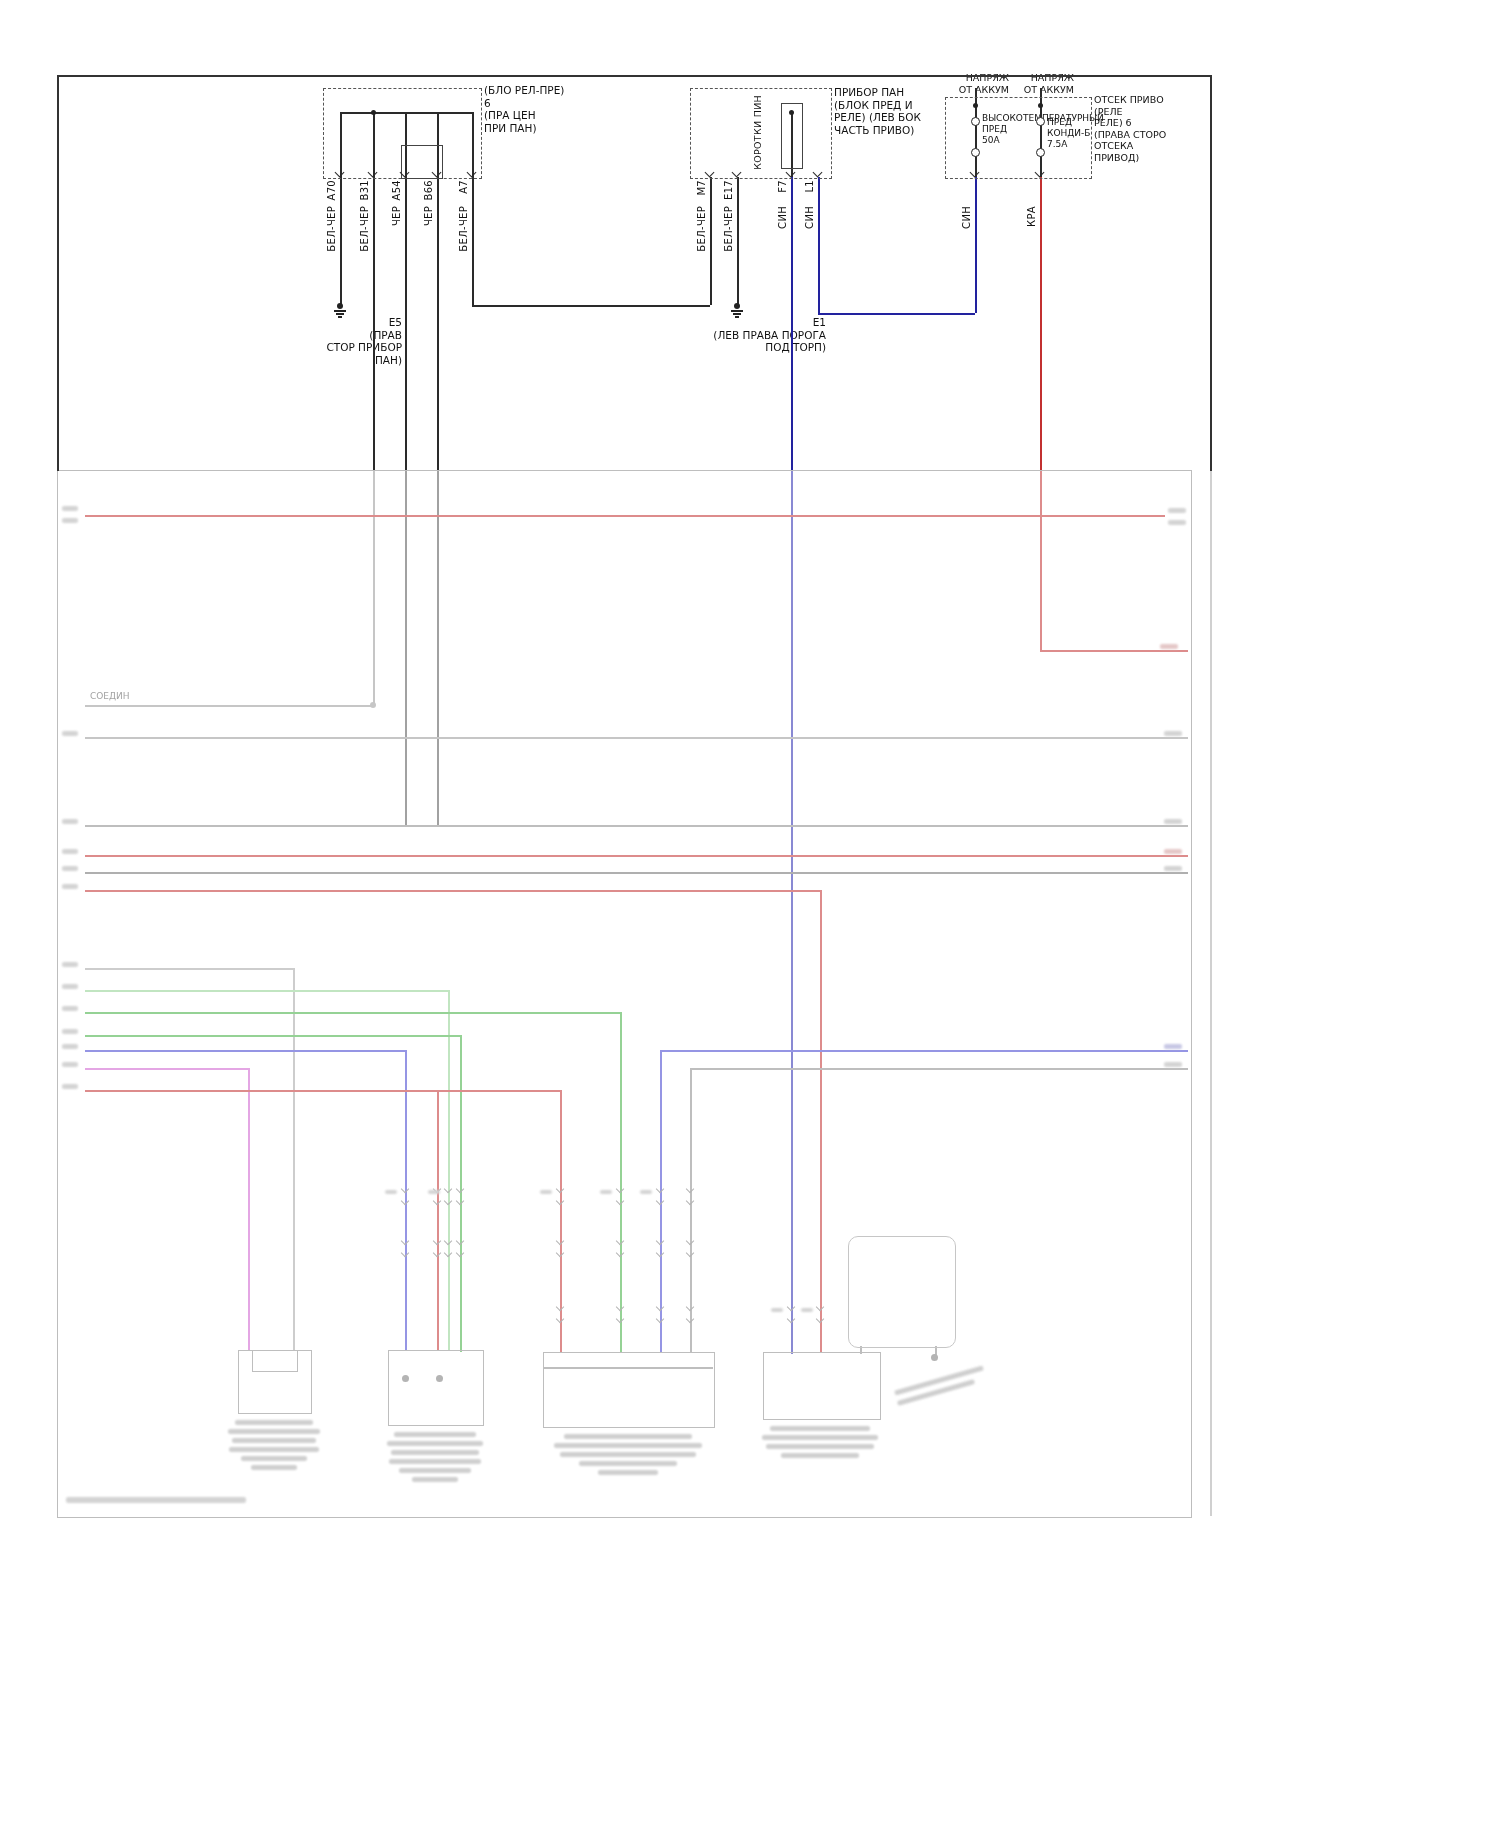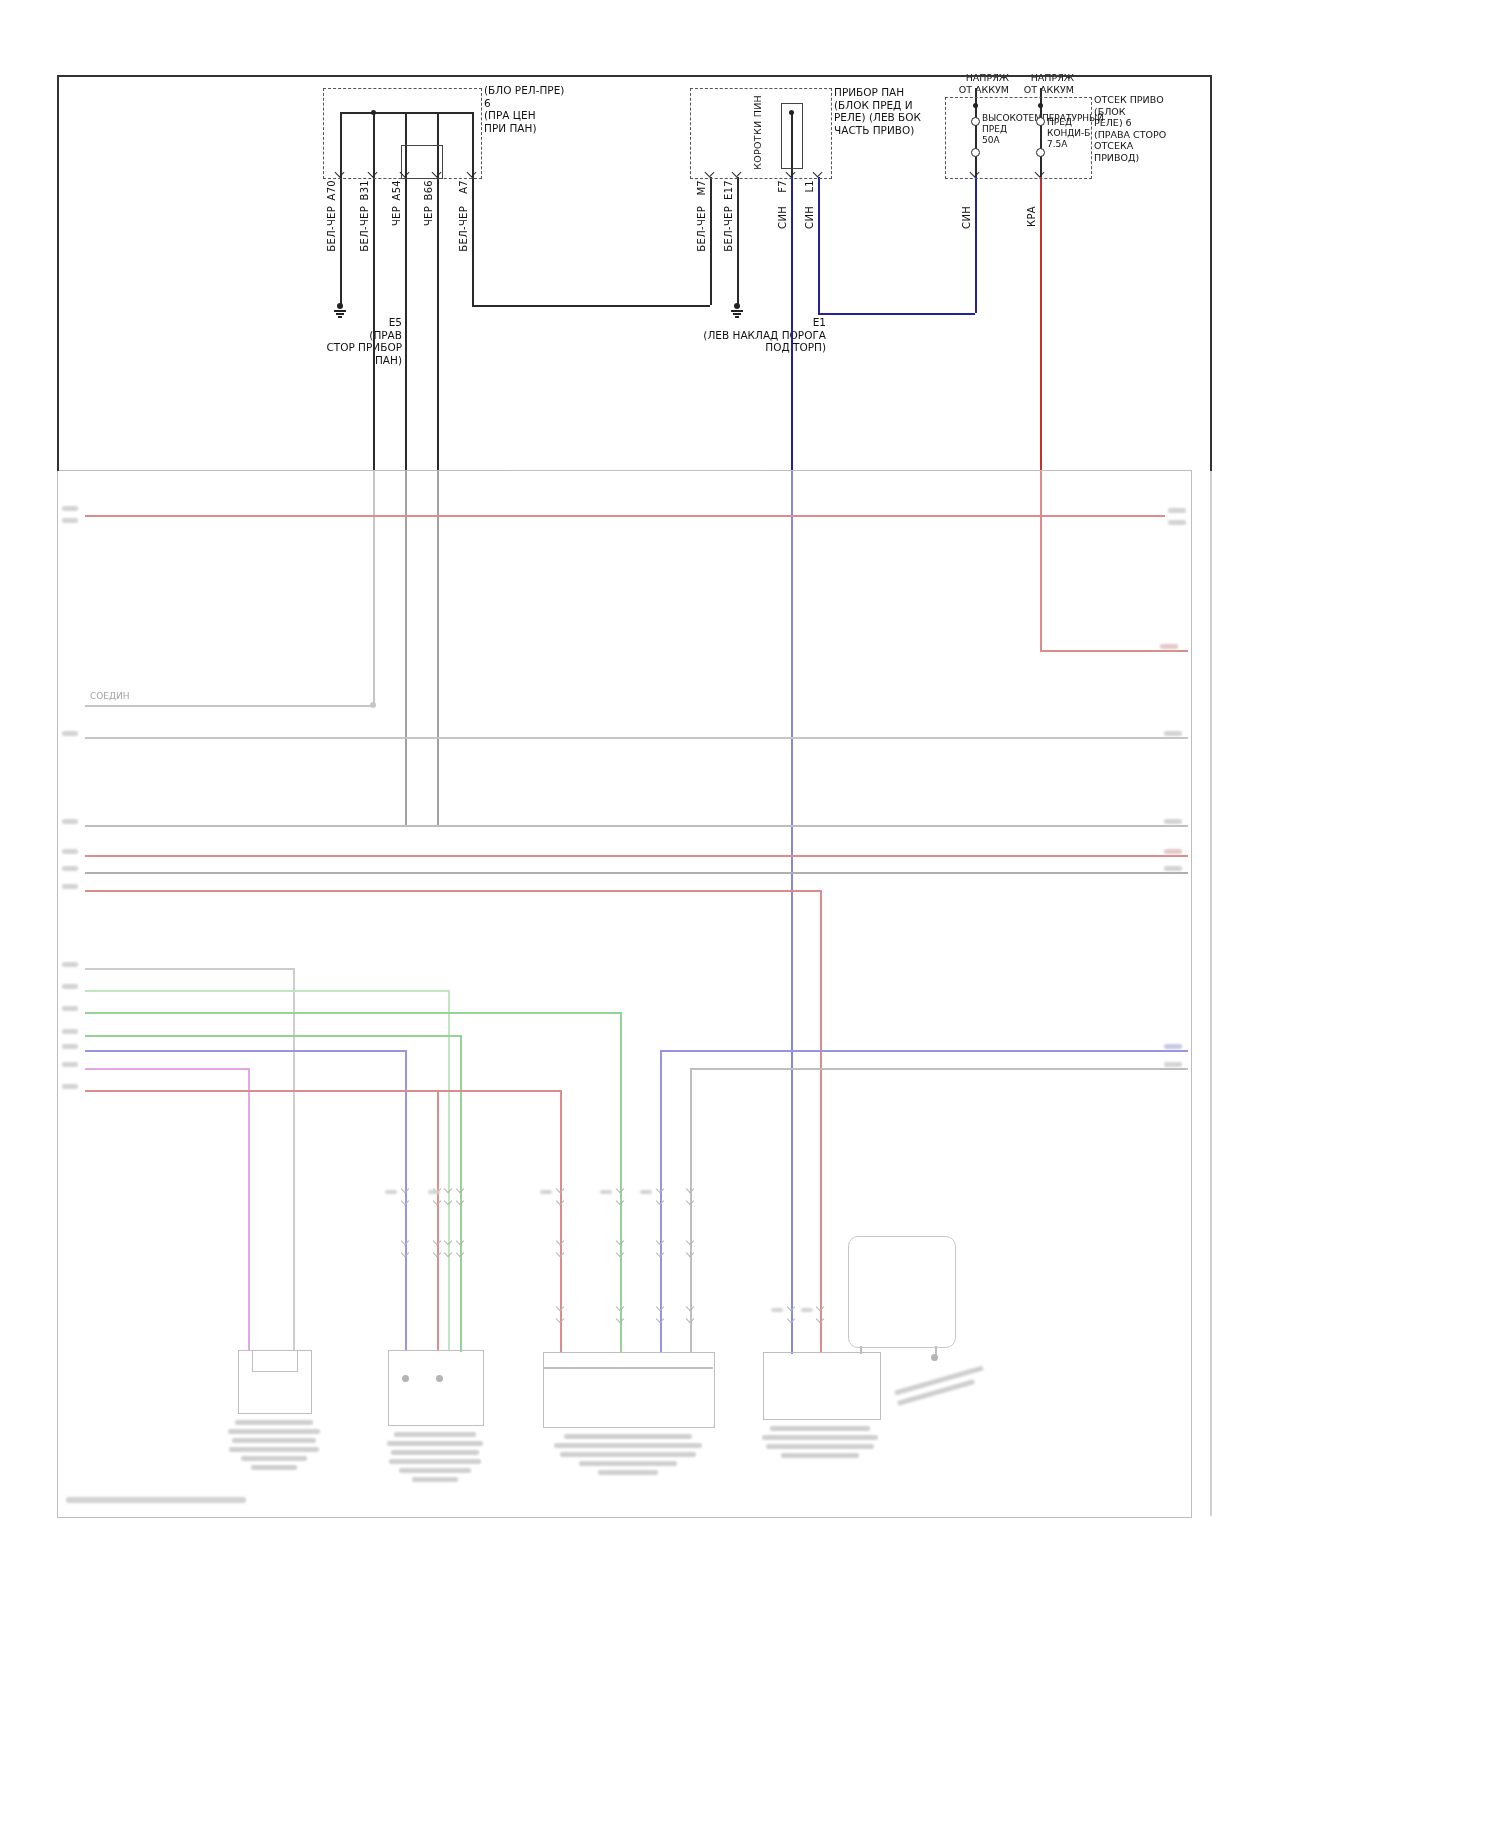--- a/index.html
+++ b/index.html
@@ -214,21 +214,21 @@
     <span class="vtext" style="left:777px;top:180px;">F7</span>
     <span class="vtext" style="left:804px;top:180px;">L1</span>
 
     <span class="vtext" style="left:696px;top:206px;">БЕЛ-ЧЕР</span>
     <span class="vtext" style="left:723px;top:206px;">БЕЛ-ЧЕР</span>
     <span class="vtext" style="left:777px;top:206px;">СИН</span>
     <span class="vtext" style="left:804px;top:206px;">СИН</span>
 
     <div class="lblblock center" style="left:648px;top:316px;width:178px;">
       <div>E1</div>
-      <div>(ЛЕВ НАКЛАД ПОРОГА</div>
+      <div>(ЛЕВ ПРАВА ПОРОГА</div>
       <div>ПОД ТОРП)</div>
     </div>
 
     <div class="lblblock sm center" style="left:941px;top:72px;width:68px;">
       <div>НАПРЯЖ</div>
       <div>ОТ АККУМ</div>
     </div>
     <div class="lblblock sm center" style="left:1006px;top:72px;width:68px;">
       <div>НАПРЯЖ</div>
       <div>ОТ АККУМ</div>
@@ -241,21 +241,21 @@
     </div>
 
     <div class="lblblock xs" style="left:1047px;top:117px;">
       <div>ПРЕД</div>
       <div>КОНДИ-Б</div>
       <div>7.5A</div>
     </div>
 
     <div class="lblblock sm" style="left:1094px;top:94px;">
       <div>ОТСЕК ПРИВО</div>
-      <div>(БЛОК</div>
+      <div>(РЕЛЕ</div>
       <div>РЕЛЕ) 6</div>
       <div>(ПРАВА СТОРО</div>
       <div>ОТСЕКА</div>
       <div>ПРИВОД)</div>
     </div>
 
     <span class="vtext" style="left:961px;top:206px;">СИН</span>
     <span class="vtext" style="left:1026px;top:206px;">КРА</span>
   <div style="position: absolute; left: 57px; top: 75px; background: rgb(51, 51, 51); width: 1153px; height: 1.6px;"></div>
       <div style="position: absolute; left: 57px; top: 75px; background: rgb(51, 51, 51); width: 1.6px; height: 396px;"></div>

